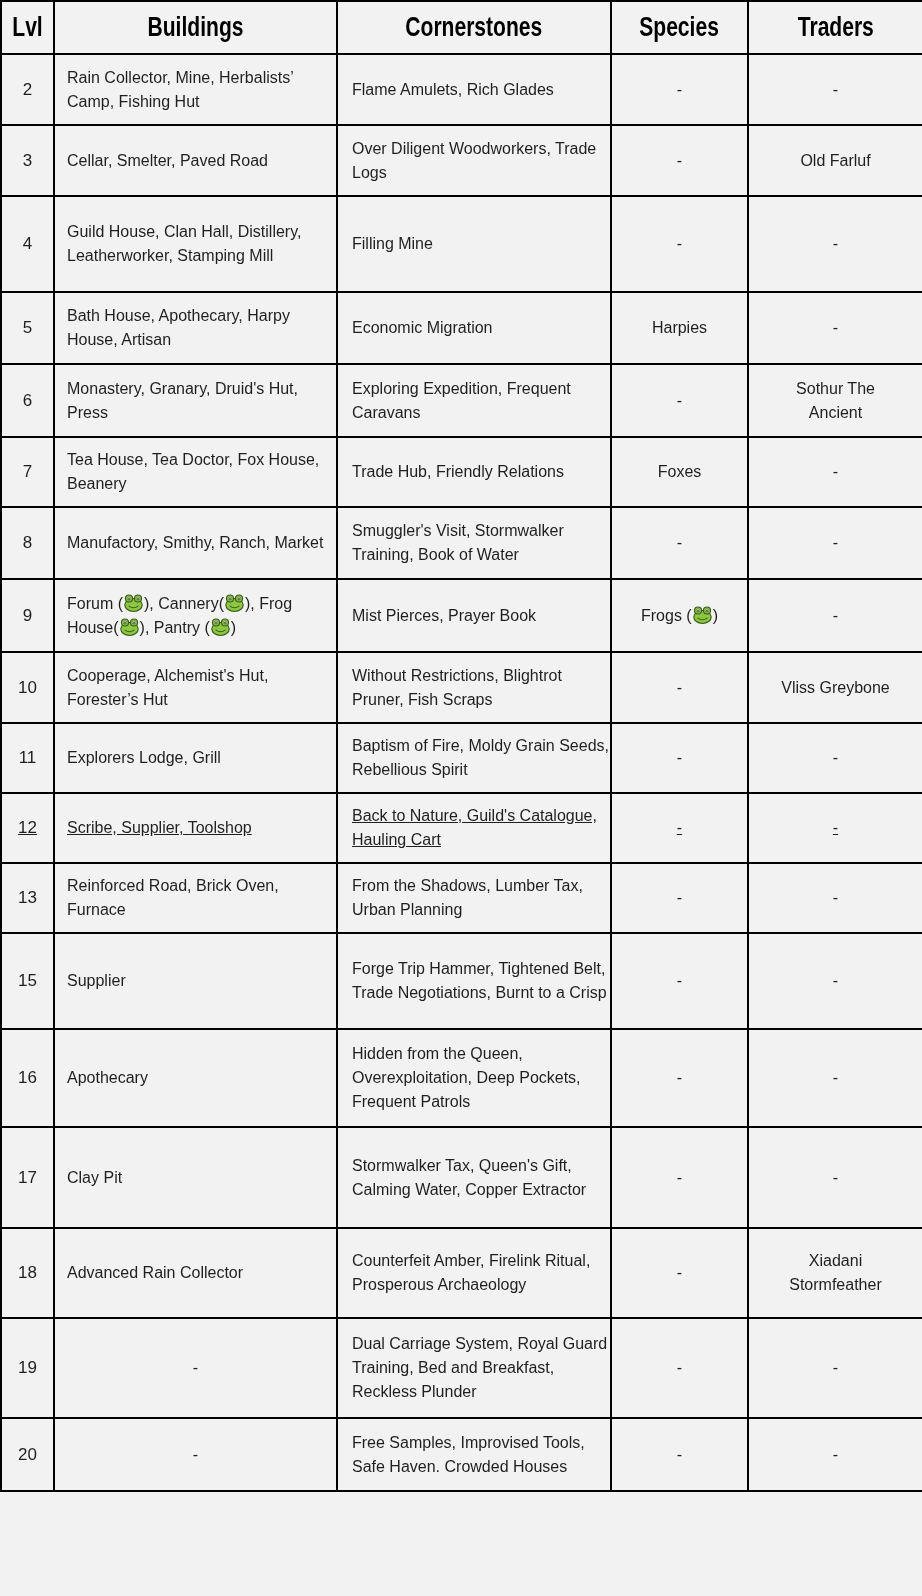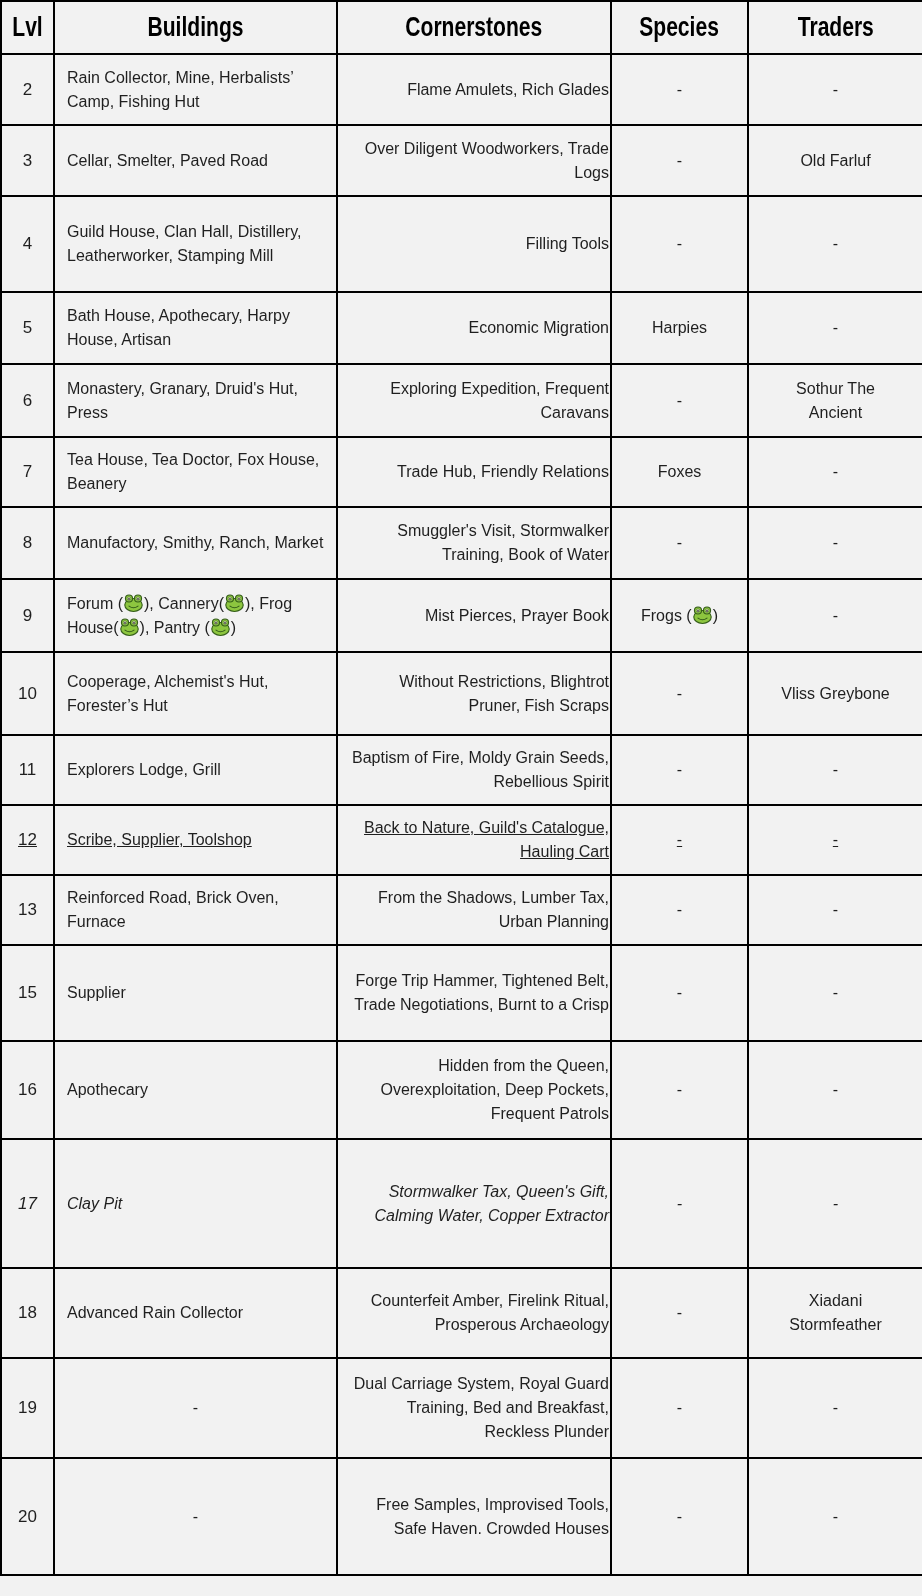--- a/index.html
+++ b/index.html
@@ -45,21 +45,21 @@
     line-height: 24px;
     padding: 10px 12px;
     vertical-align: middle;
   }
   td.c-lvl {
     text-align: center;
     font-size: 17px;
     padding: 10px 2px;
   }
   td.c-buildings   { text-align: left; }
-  td.c-cornerstones{ text-align: right; padding: 10px 1px 10px 14px; }
+  td.c-cornerstones{ text-align: left; padding: 10px 1px 10px 14px; }
   td.c-species     { text-align: center; }
   td.c-traders     { text-align: center; padding: 10px 20px; }
   td.dash          { text-align: center; }
   .frog-icon {
     display: inline-block;
     width: 21px;
     height: 18px;
     vertical-align: -3px;
   }
 </style>
@@ -94,21 +94,21 @@
       <tr style="height: 71px;">
     <td class="c-lvl">3</td>
     <td class="c-buildings">Cellar, Smelter, Paved Road</td>
     <td class="c-cornerstones">Over Diligent Woodworkers, Trade Logs</td>
     <td class="c-species dash">-</td>
     <td class="c-traders">Old Farluf</td>
   </tr>
       <tr style="height: 96px;">
     <td class="c-lvl">4</td>
     <td class="c-buildings">Guild House, Clan Hall, Distillery, Leatherworker, Stamping Mill</td>
-    <td class="c-cornerstones">Filling Tools</td>
+    <td class="c-cornerstones">Filling Mine</td>
     <td class="c-species dash">-</td>
     <td class="c-traders dash">-</td>
   </tr>
       <tr style="height: 72px;">
     <td class="c-lvl">5</td>
     <td class="c-buildings">Bath House, Apothecary, Harpy House, Artisan</td>
     <td class="c-cornerstones">Economic Migration</td>
     <td class="c-species">Harpies</td>
     <td class="c-traders dash">-</td>
   </tr>
@@ -178,21 +178,21 @@
             <circle cx="10" cy="8" r="6.3" fill="#8dc63f" stroke="#355e1a" stroke-width="2"></circle>
             <circle cx="26" cy="8" r="6.3" fill="#8dc63f" stroke="#355e1a" stroke-width="2"></circle>
             <circle cx="10" cy="8.3" r="3.1" fill="#fffbe6" stroke="#355e1a" stroke-width="1"></circle>
             <circle cx="26" cy="8.3" r="3.1" fill="#fffbe6" stroke="#355e1a" stroke-width="1"></circle>
             <circle cx="10" cy="8.7" r="1.5" fill="#1a1a1a"></circle>
             <circle cx="26" cy="8.7" r="1.5" fill="#1a1a1a"></circle>
             <path d="M10 21.5 Q18 27.5 26 21.5" fill="none" stroke="#355e1a" stroke-width="2" stroke-linecap="round"></path>
           </svg>)</td>
     <td class="c-traders dash">-</td>
   </tr>
-      <tr style="height: 83px;">
+      <tr style="height: 71px;">
     <td class="c-lvl">10</td>
     <td class="c-buildings">Cooperage, Alchemist's Hut, Forester’s Hut</td>
     <td class="c-cornerstones">Without Restrictions, Blightrot Pruner, Fish Scraps</td>
     <td class="c-species dash">-</td>
     <td class="c-traders">Vliss Greybone</td>
   </tr>
       <tr style="height: 68px;">
     <td class="c-lvl">11</td>
     <td class="c-buildings">Explorers Lodge, Grill</td>
     <td class="c-cornerstones">Baptism of Fire, Moldy Grain Seeds, Rebellious Spirit</td>
@@ -220,42 +220,42 @@
     <td class="c-species dash">-</td>
     <td class="c-traders dash">-</td>
   </tr>
       <tr style="height: 98px;">
     <td class="c-lvl">16</td>
     <td class="c-buildings">Apothecary</td>
     <td class="c-cornerstones">Hidden from the Queen, Overexploitation, Deep Pockets, Frequent Patrols</td>
     <td class="c-species dash">-</td>
     <td class="c-traders dash">-</td>
   </tr>
-      <tr style="height: 129px; font-style: italic;">
+      <tr style="height: 101px;">
     <td class="c-lvl">17</td>
     <td class="c-buildings">Clay Pit</td>
     <td class="c-cornerstones">Stormwalker Tax, Queen's Gift, Calming Water, Copper Extractor</td>
     <td class="c-species dash">-</td>
     <td class="c-traders dash">-</td>
   </tr>
       <tr style="height: 90px;">
     <td class="c-lvl">18</td>
     <td class="c-buildings">Advanced Rain Collector</td>
     <td class="c-cornerstones">Counterfeit Amber, Firelink Ritual, Prosperous Archaeology</td>
     <td class="c-species dash">-</td>
     <td class="c-traders">Xiadani Stormfeather</td>
   </tr>
       <tr style="height: 100px;">
     <td class="c-lvl">19</td>
     <td class="c-buildings dash">-</td>
     <td class="c-cornerstones">Dual Carriage System, Royal Guard Training, Bed and Breakfast, Reckless Plunder</td>
     <td class="c-species dash">-</td>
     <td class="c-traders dash">-</td>
   </tr>
-      <tr style="height: 117px;">
+      <tr style="height: 73px;">
     <td class="c-lvl">20</td>
     <td class="c-buildings dash">-</td>
     <td class="c-cornerstones">Free Samples, Improvised Tools, Safe Haven. Crowded Houses</td>
     <td class="c-species dash">-</td>
     <td class="c-traders dash">-</td>
   </tr>
     </tbody>
 </table>
 
 </body></html>

